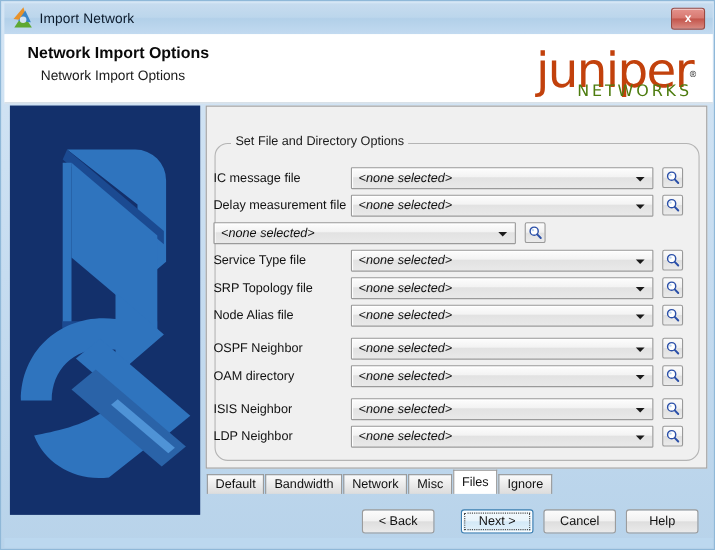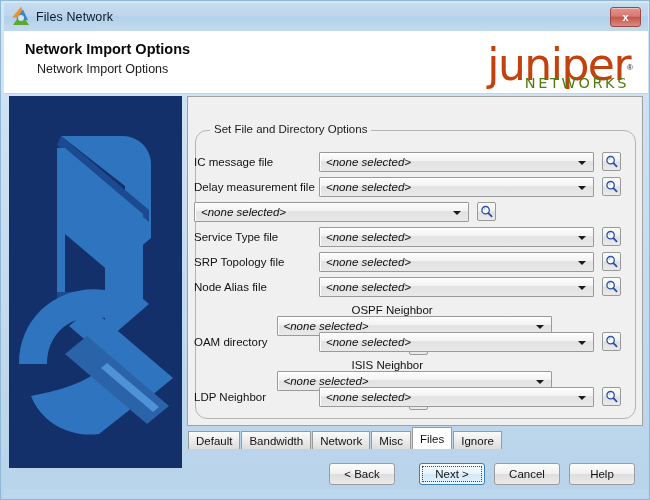--- a/index.html
+++ b/index.html
@@ -184,21 +184,21 @@
     position: absolute;
     left: 193px; top: 148px;
     width: 440px;
   }
   .frow {
     position: relative;
     height: 25px;
     display: flex;
     align-items: center;
   }
-  .frow.gap-before { margin-top: 5px; flex-direction: column; }
+  .frow.gap-before { margin-top: 5px; }
   .flabel {
     width: 125px;
     font-size: 11.5px;
     color: #111111;
     white-space: nowrap;
     flex: none;
   }
   .combo {
     width: 275px;
     height: 20px;
@@ -325,21 +325,21 @@
 
 <div class="window">
 
   <div class="titlebar">
     <div class="app-icon">
       <div class="tri t-green"></div>
       <div class="tri t-orange"></div>
       <div class="tri t-blue"></div>
       <div class="hole"></div>
     </div>
-    <div class="title-text">Files Network</div>
+    <div class="title-text">Import Network</div>
     <div class="close-btn">x</div>
   </div>
 
   <div class="header">
     <div class="header-title">Network Import Options</div>
     <div class="header-sub">Network Import Options</div>
     <div class="logo">
       <div class="logo-word">juniper</div>
       <div class="logo-reg">®</div>
       <div class="logo-sub">NETWORKS</div>

